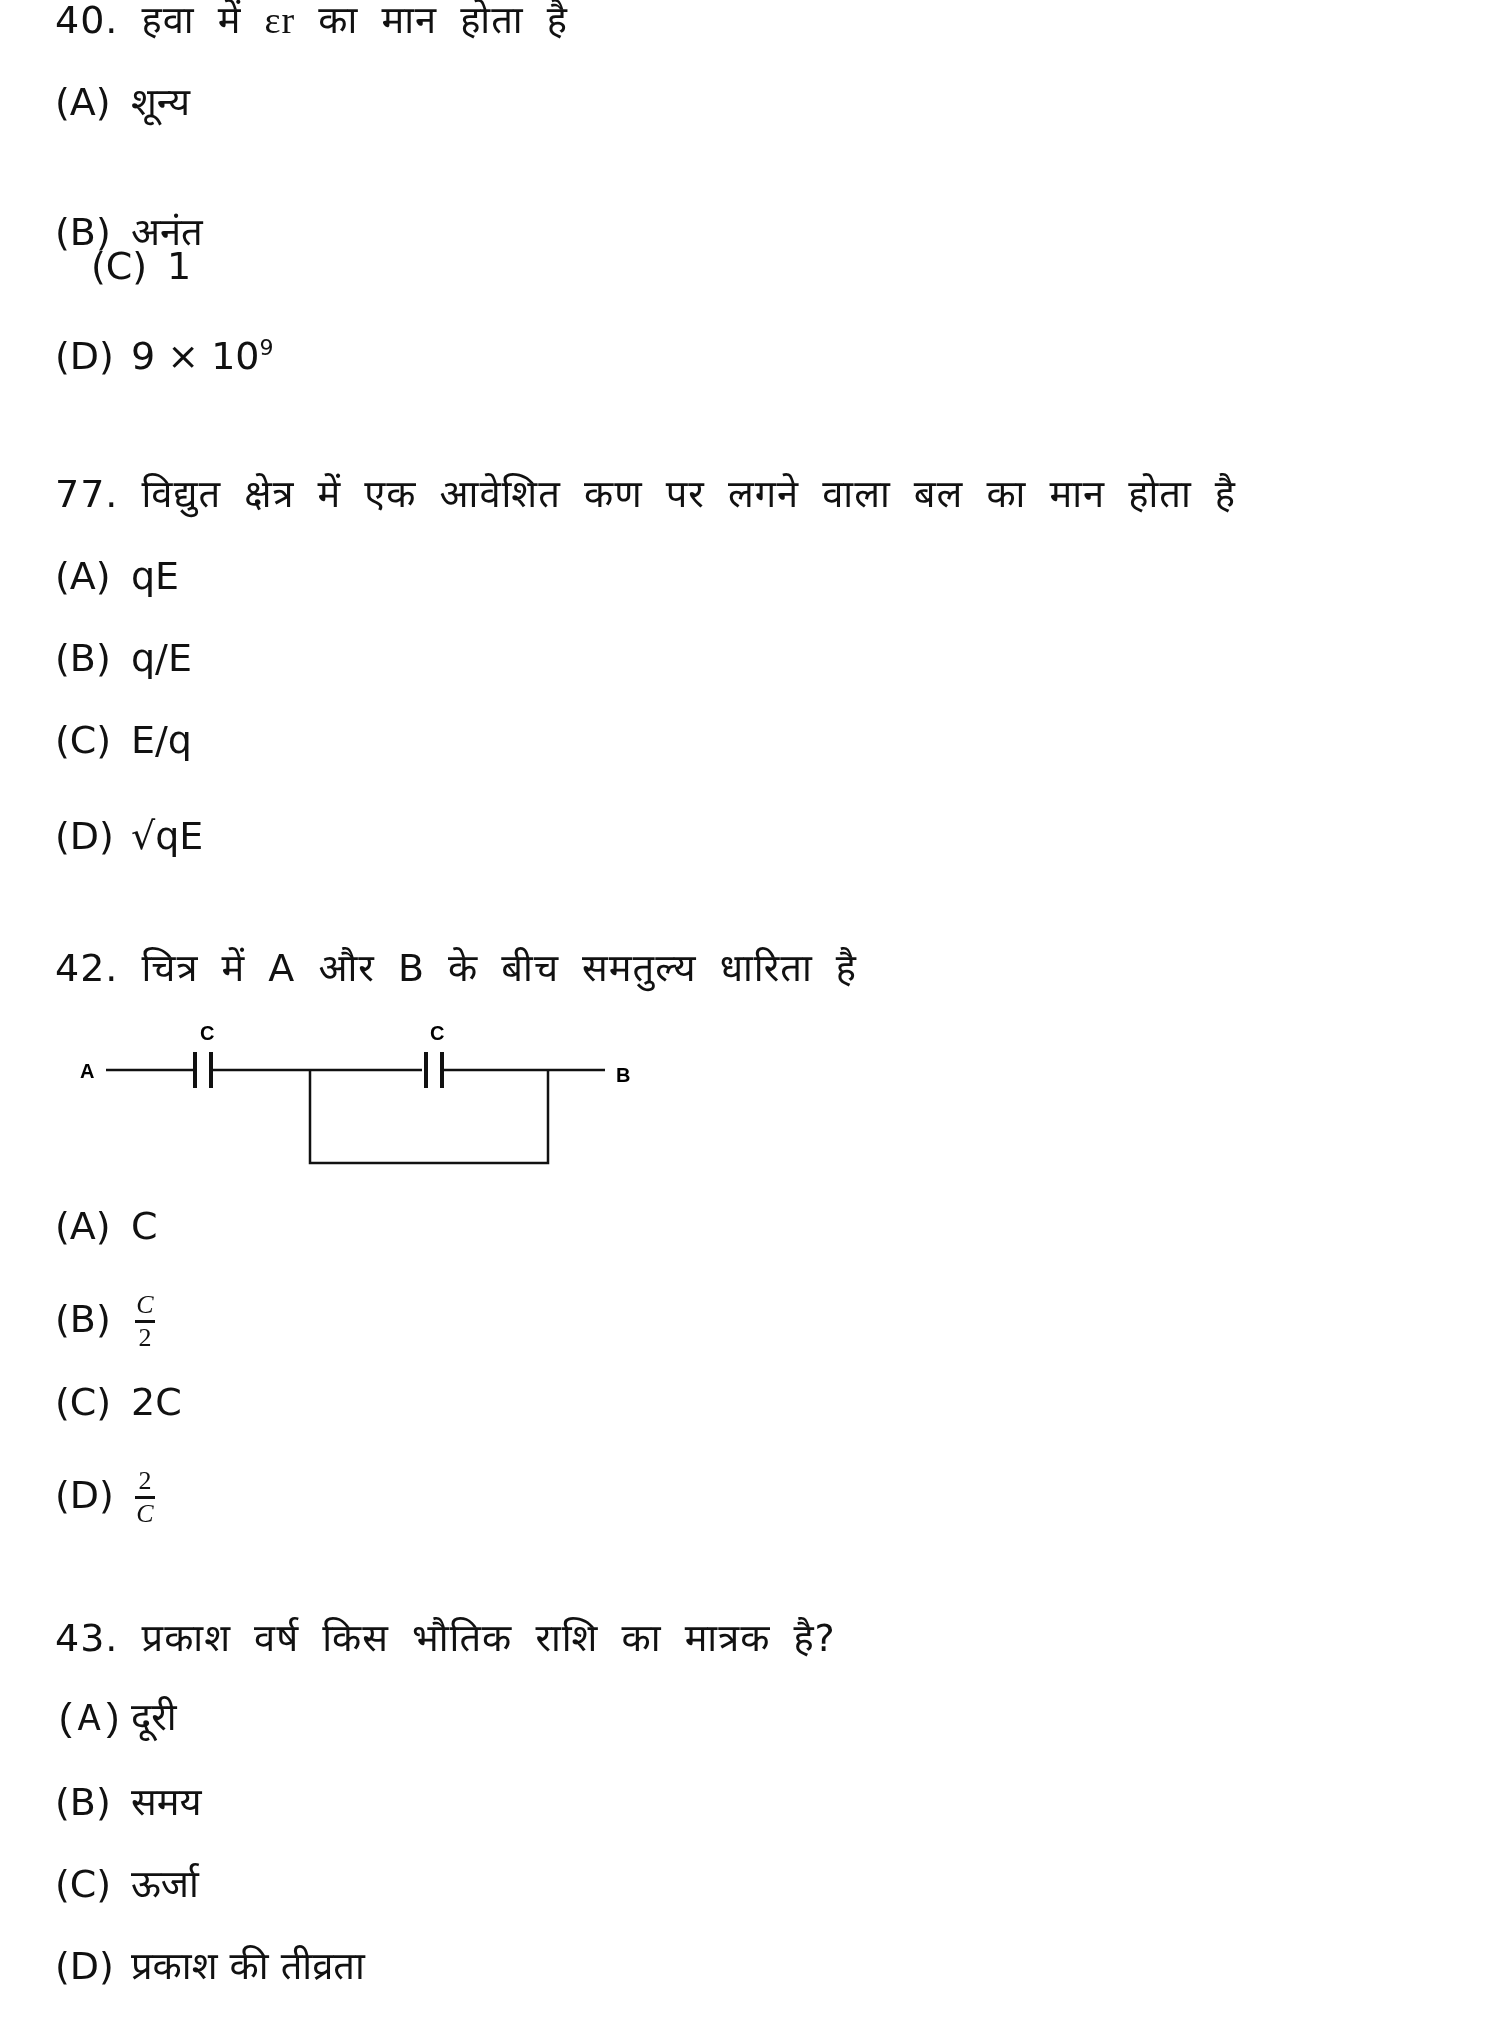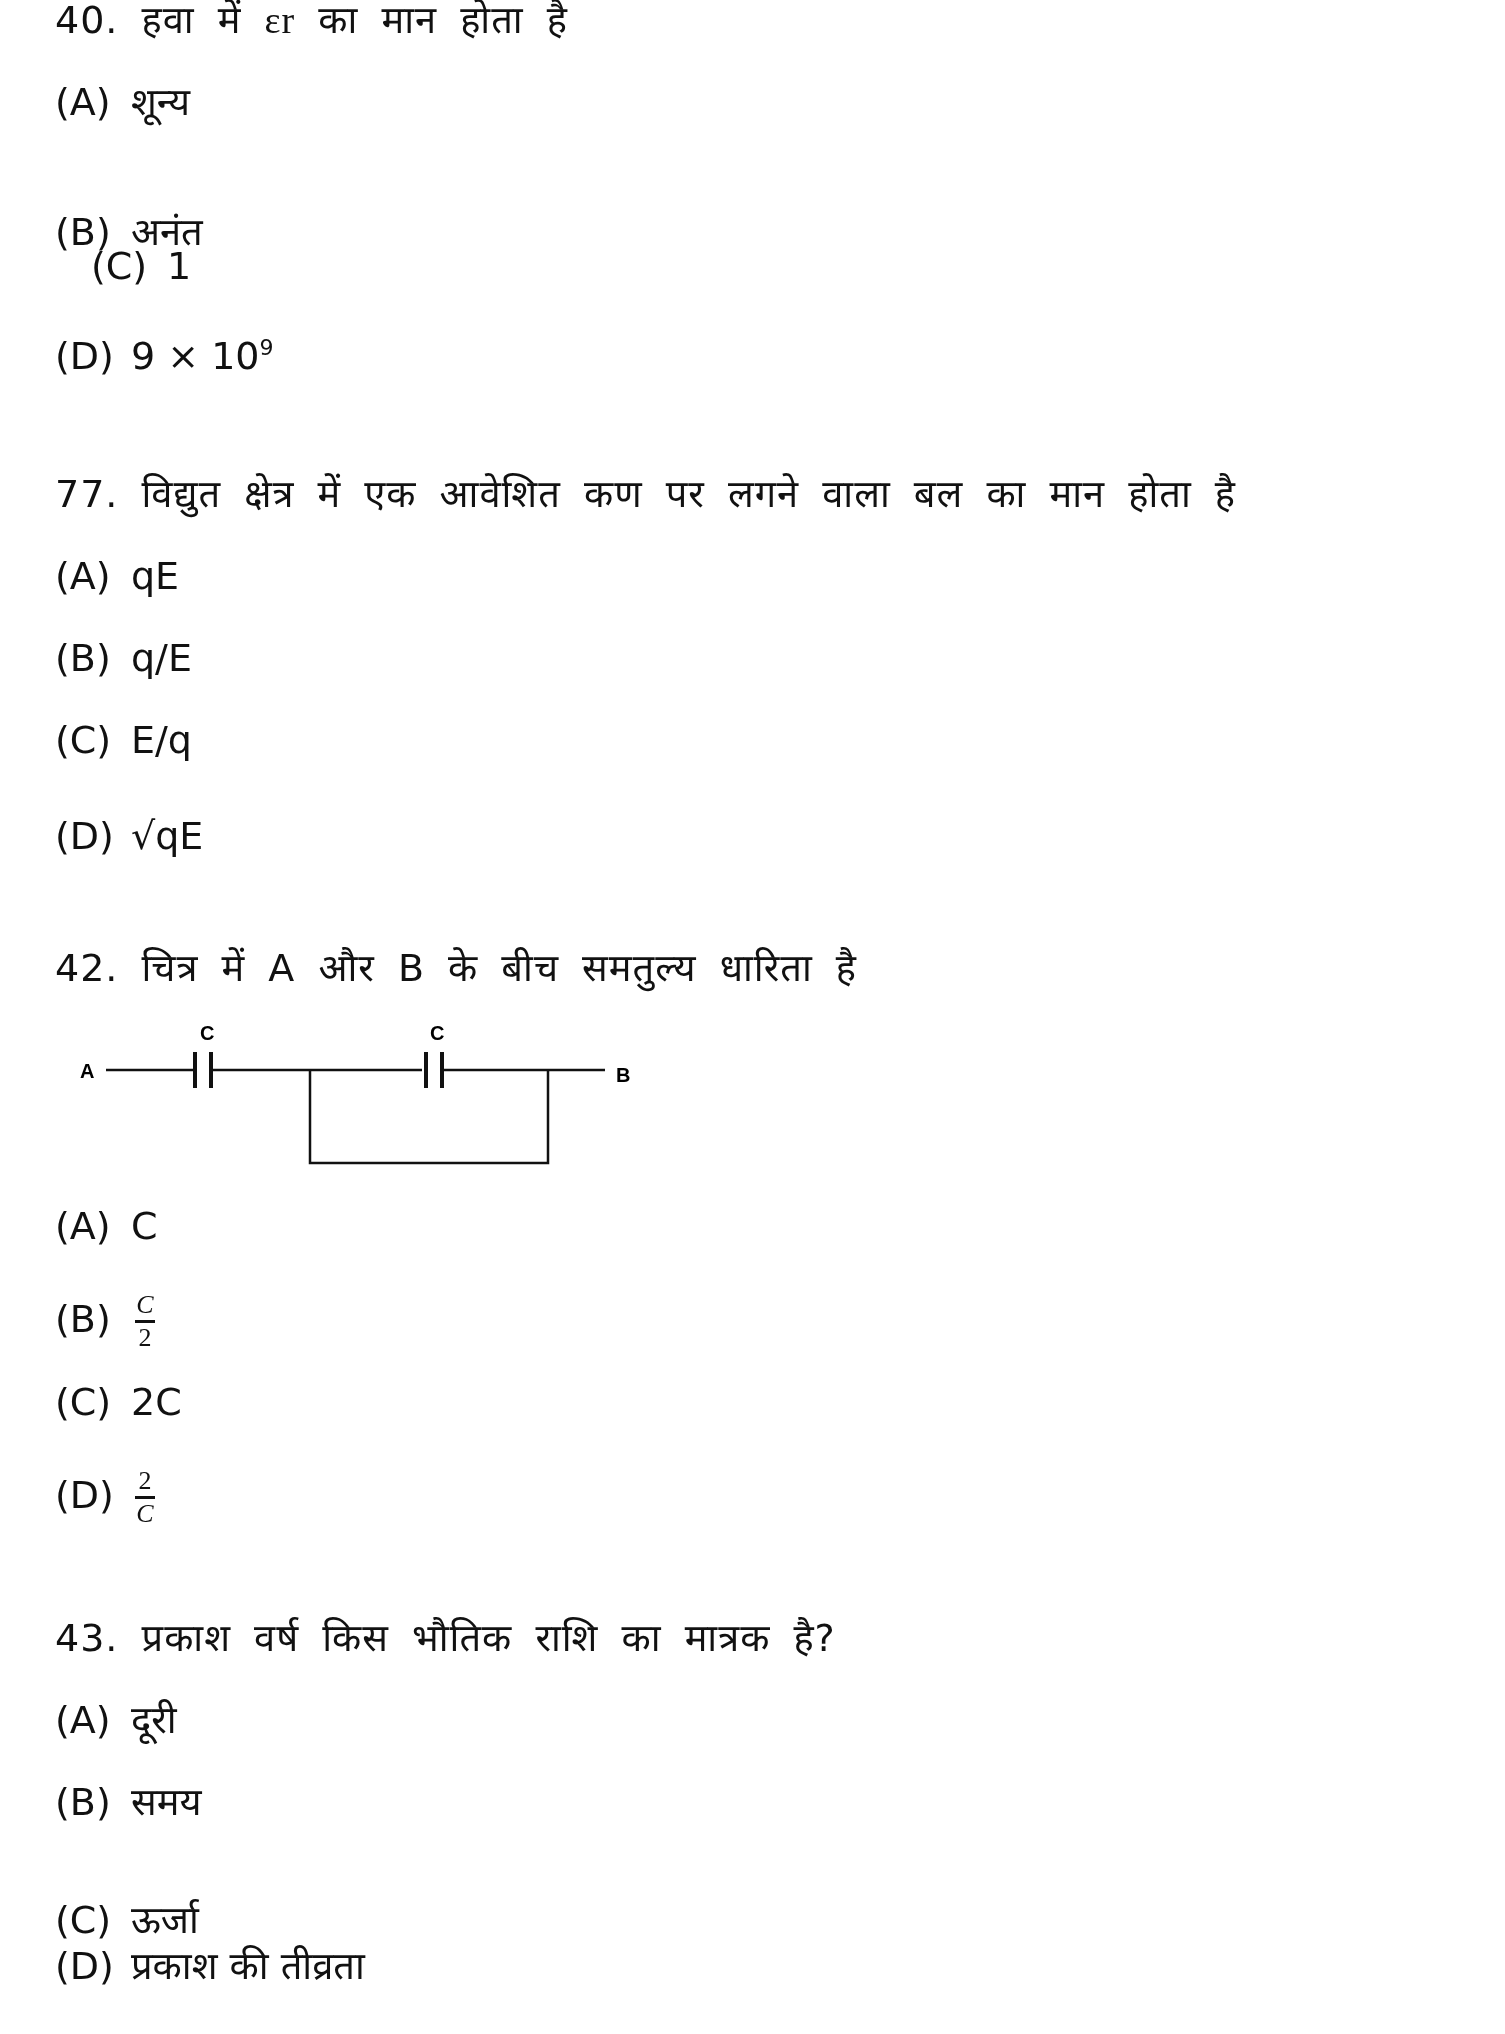--- a/index.html
+++ b/index.html
@@ -96,24 +96,24 @@
       <span class="num plain">2</span>
       <span class="bar"></span>
       <span class="den">C</span>
     </span>
 </div>
 
 <div class="line q" style="top:1614px;">
   <span>43.</span>
   <span>प्रकाश वर्ष किस भौतिक राशि का मात्रक है?</span>
 </div>
-<div class="line" style="top:1696px;">
+<div class="line" style="top:1696px;font-family:Liberation Mono, monospace;">
   <span class="opt-label">(A)</span><span>दूरी</span>
 </div>
 <div class="line" style="top:1778px;">
   <span class="opt-label">(B)</span><span>समय</span>
 </div>
-<div class="line" style="top:1860px;margin-top:36px;">
+<div class="line" style="top:1860px;">
   <span class="opt-label">(C)</span><span>ऊर्जा</span>
 </div>
 <div class="line" style="top:1942px;">
   <span class="opt-label">(D)</span><span>प्रकाश की तीव्रता</span>
 </div>
 
 </body></html>

